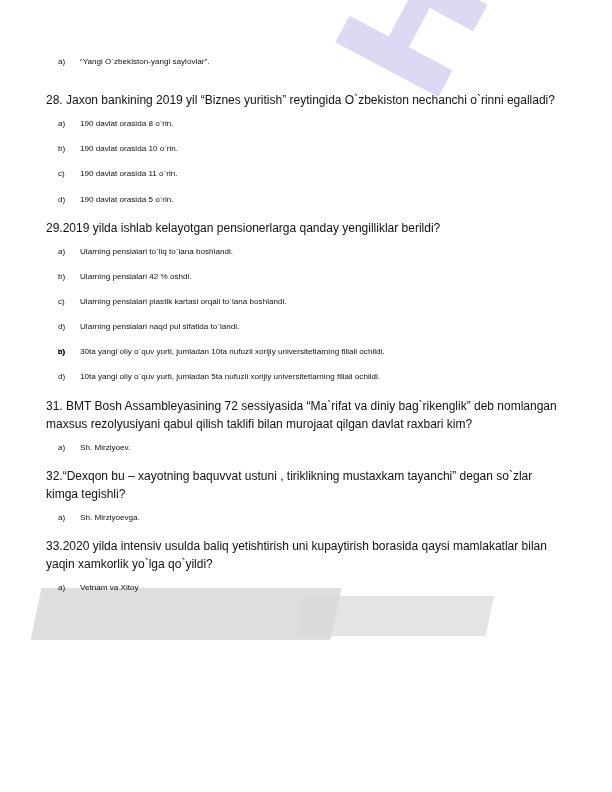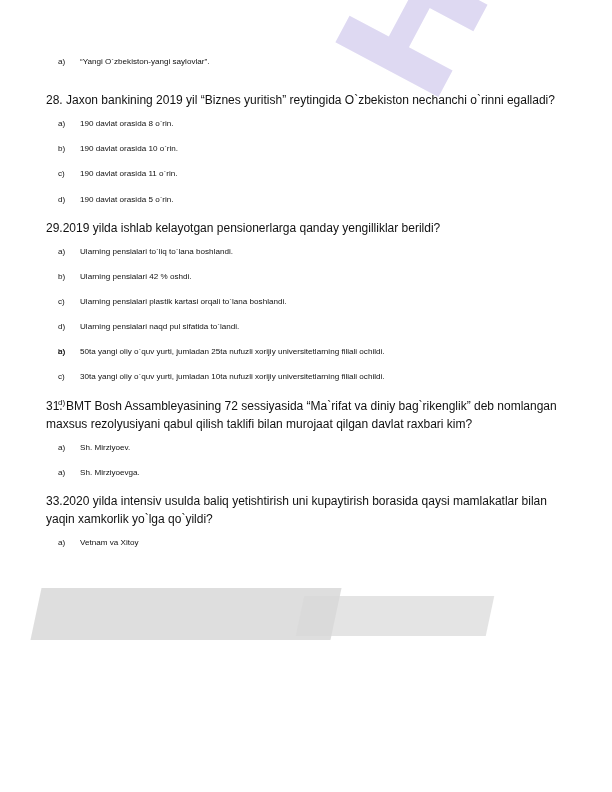--- a/index.html
+++ b/index.html
@@ -147,37 +147,38 @@
       <span class="lbl">d)</span>
       <span>Ularning pensialari naqd pul sifatida to`landi.</span>
     </div>
 
 
     <div class="opt wide">
       <span class="lbl">a)</span>
     </div>
     <div class="opt wide">
       <span class="lbl">b)</span>
-      <span>50ta yangi oliy o`quv yurti, jumladan 25ta nufuzli xorijiy universitetlarning filiali ochildi.</span>
     </div>
     <div class="opt wide">
       <span class="lbl">c)</span>
       <span>30ta yangi oliy o`quv yurti, jumladan 10ta nufuzli xorijiy universitetlarning filiali ochildi.</span>
     </div>
     <div class="opt wide">
       <span class="lbl">d)</span>
+      <span>10ta yangi oliy o`quv yurti, jumladan 5ta nufuzli xorijiy universitetlarning filiali ochildi.</span>
     </div>
 
     <p class="q-stem">31. BMT Bosh Assambleyasining 72 sessiyasida “Ma`rifat va diniy bag`rikenglik” deb nomlangan maxsus rezolyusiyani qabul qilish taklifi bilan murojaat qilgan davlat raxbari kim?</p>
 
     <div class="opt">
       <span class="lbl">a)</span>
       <span>Sh. Mirziyoev.</span>
     </div>
 
+    <p class="q-stem">32.“Dexqon bu – xayotning baquvvat ustuni , tiriklikning mustaxkam tayanchi” degan so`zlar kimga tegishli?</p>
 
     <div class="opt">
       <span class="lbl">a)</span>
       <span>Sh. Mirziyoevga.</span>
     </div>
 
     <p class="q-stem">33.2020 yilda intensiv usulda baliq yetishtirish uni kupaytirish borasida qaysi mamlakatlar bilan yaqin xamkorlik yo`lga qo`yildi?</p>
 
     <div class="opt">
       <span class="lbl">a)</span>

